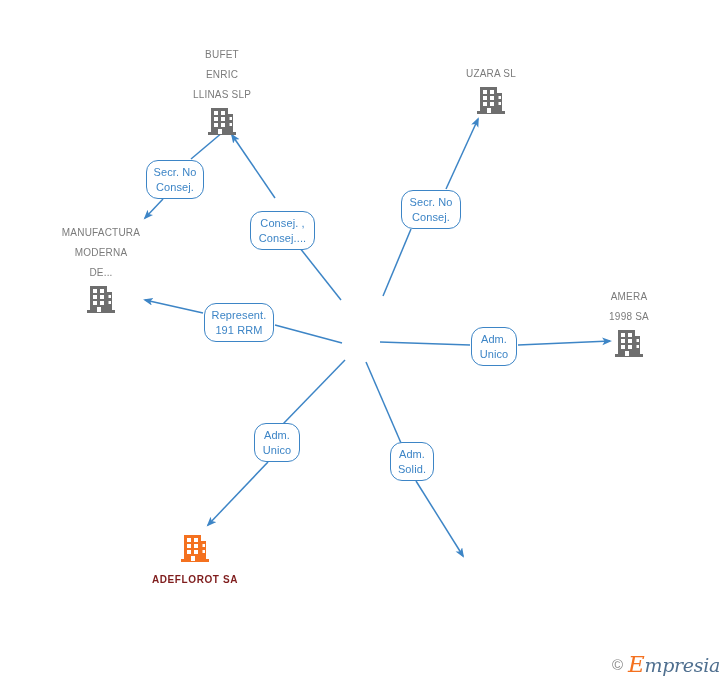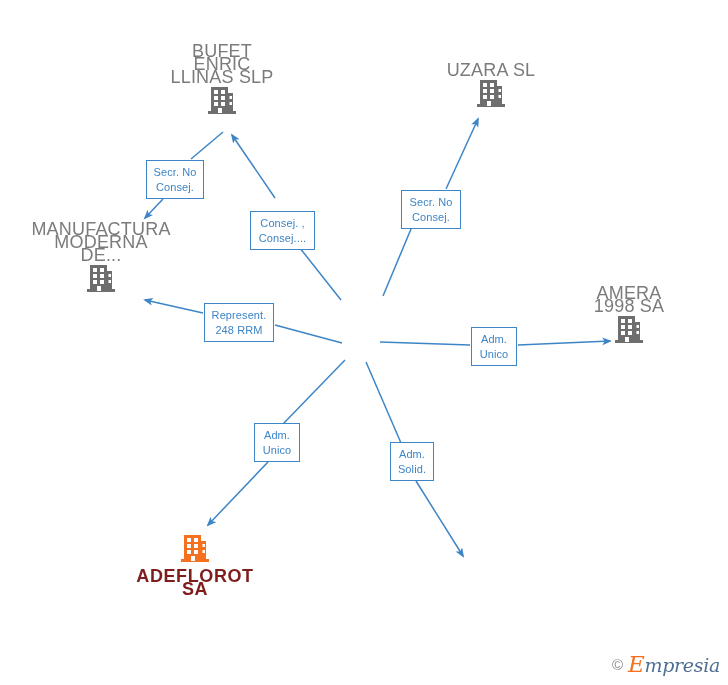--- a/index.html
+++ b/index.html
@@ -28,43 +28,43 @@
   }
 
   
   .node {
     position: absolute;
     width: 140px;
     margin-left: -70px;
     text-align: center;
   }
   .node-label {
-    font-size: 18px;
-    line-height: 13px;
+    font-size: 10px;
+    line-height: 20px;
     color: #7b7b7b;
     letter-spacing: 0.2px;
     white-space: pre-line;
   }
   .node-label.highlight {
     color: #7f1d1d;
     font-weight: bold;
     letter-spacing: 0.6px;
   }
   .node-icon {
     display: block;
     margin: 0 auto;
   }
 
   
   .edge-label {
     position: absolute;
     box-sizing: border-box;
     background: #ffffff;
     border: 1px solid #3d85c6;
-    border-radius: 0;
+    border-radius: 12px;
     color: #3d85c6;
     font-size: 11px;
     line-height: 15px;
     text-align: center;
     padding: 4px 5px 3px 5px;
     white-space: pre-line;
     letter-spacing: 0.1px;
   }
 
   
@@ -249,21 +249,21 @@
   <div class="edge-label" style="left:146px; top:160px; width:58px;">Secr.  No
 Consej.</div>
 
   <div class="edge-label" style="left:250px; top:211px; width:65px;">Consej. ,
 Consej....</div>
 
   <div class="edge-label" style="left:401px; top:190px; width:60px;">Secr.  No
 Consej.</div>
 
   <div class="edge-label" style="left:204px; top:303px; width:70px;">Represent.
-248 RRM</div>
+191 RRM</div>
 
   <div class="edge-label" style="left:471px; top:327px; width:46px;">Adm.
 Unico</div>
 
   <div class="edge-label" style="left:254px; top:423px; width:46px;">Adm.
 Unico</div>
 
   <div class="edge-label" style="left:390px; top:442px; width:44px;">Adm.
 Solid.</div>
 

